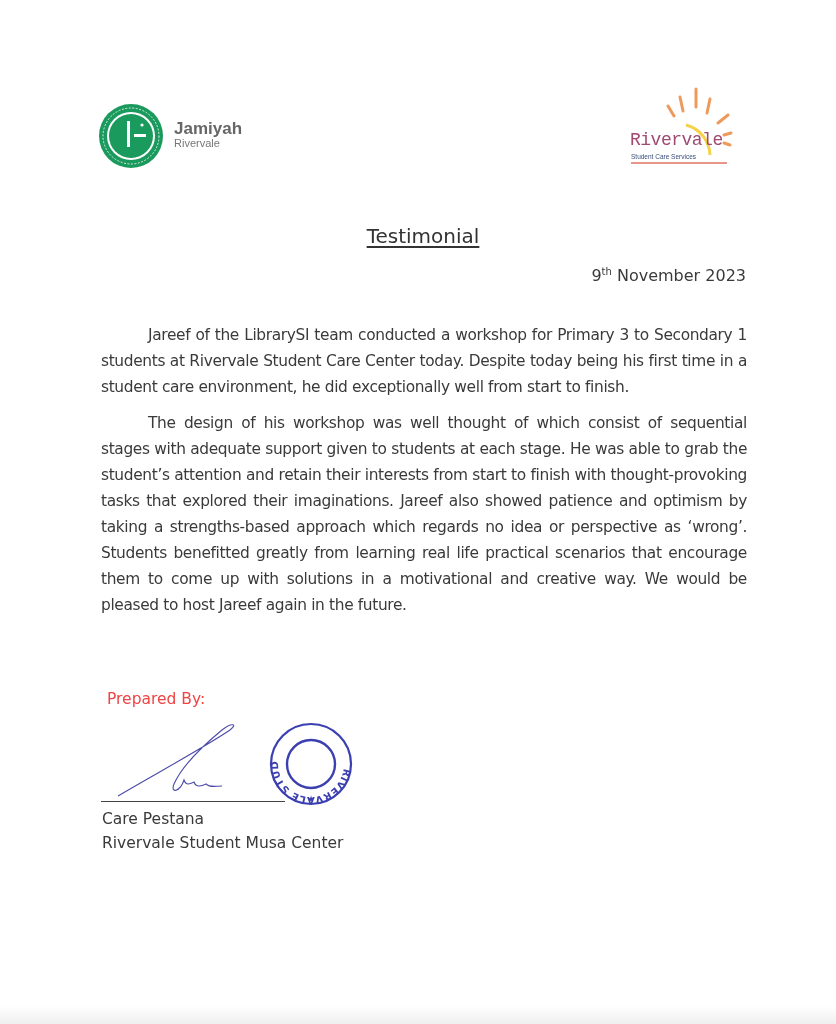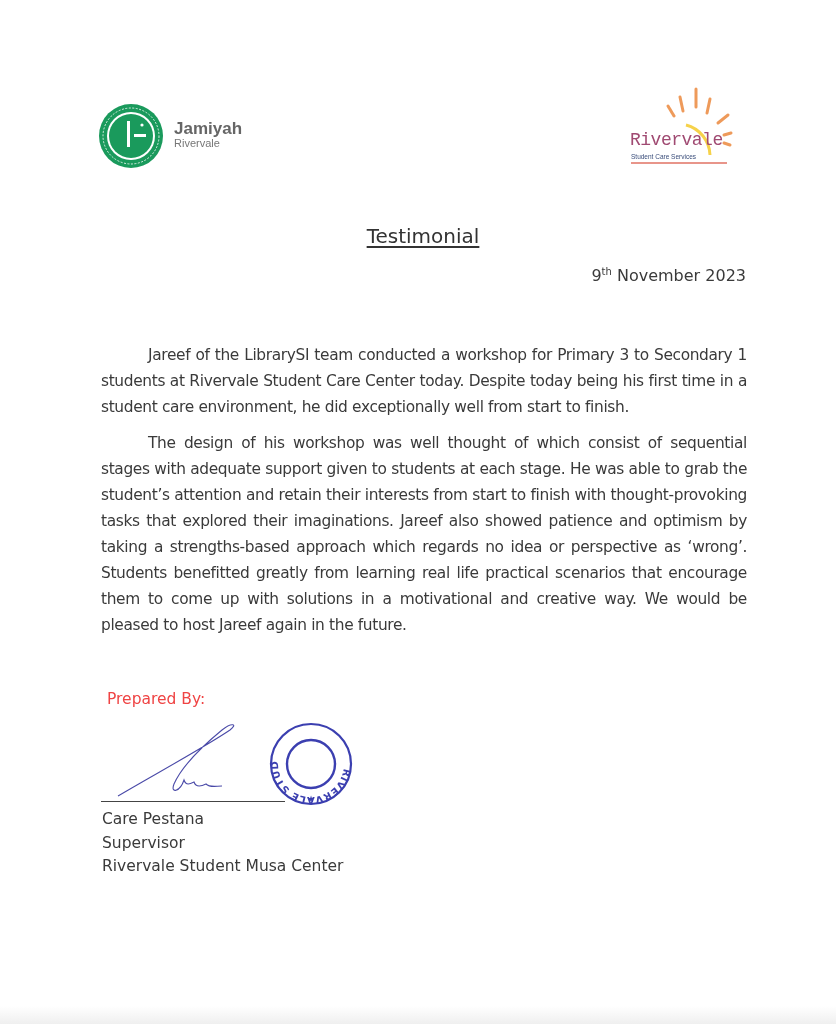--- a/index.html
+++ b/index.html
@@ -24,21 +24,21 @@
   .rv-name { position: absolute; left: 2px; top: 45px; font-family: Liberation Mono, monospace;
     font-size: 18px; color: #a04a72; letter-spacing: -0.5px; }
   .rv-sub { position: absolute; left: 3px; top: 68px; font-size: 6.5px; color: #3a4d7a; white-space: nowrap; }
   .rv-line { position: absolute; left: 3px; top: 77px; width: 96px; height: 2px; background: #e8958a; }
 
   .title { position: absolute; left: 0; width: 846px; top: 224px; text-align: center;
     font-family: "DejaVu Sans", sans-serif; font-size: 20px; color: #333; text-decoration: underline; text-underline-offset: 3px; }
   .date { position: absolute; right: 90px; top: 266px; font-size: 16px; color: #3a3a3a; font-family: "DejaVu Sans", sans-serif; }
   .date sup { font-size: 10px; }
 
-  .body-text { position: absolute; left: 101px; width: 646px; top: 342px;
+  .body-text { position: absolute; left: 101px; width: 646px; top: 322px;
     font-family: "DejaVu Sans", sans-serif; font-size: 15.4px; line-height: 26px; color: #3a3a3a; letter-spacing: -0.35px; }
   .body-text p { margin: 0 0 10px 0; text-align: justify; text-indent: 47px; }
 
   .prepared { position: absolute; left: 107px; top: 690px; font-family: "DejaVu Sans", sans-serif; font-size: 15.5px; color: #ef4444; }
   .signature { position: absolute; left: 110px; top: 722px; }
   .sig-line { position: absolute; left: 101px; top: 801px; width: 184px; height: 1px; background: #444; }
   .stamp { position: absolute; left: 267px; top: 722px; }
 
   .signer { position: absolute; left: 102px; top: 808px; font-family: "DejaVu Sans", sans-serif; font-size: 15.5px; line-height: 23.5px; color: #3a3a3a; }
   .signer div { white-space: nowrap; }
@@ -106,18 +106,17 @@
     <circle cx="44" cy="42" r="40" fill="none" stroke="#3b3fb0" stroke-width="2.2"></circle>
     <circle cx="44" cy="42" r="24" fill="none" stroke="#3b3fb0" stroke-width="2.4"></circle>
     <text font-family="DejaVu Sans, sans-serif" font-size="10" font-weight="bold" fill="#3b3fb0" letter-spacing="0.5">
       <textPath href="#stampArc" startOffset="52%">RIVERVALE STUDENT CARE CENTRE</textPath>
     </text>
     <text x="44" y="80" text-anchor="middle" font-size="9" fill="#3b3fb0">★</text>
   </svg>
 
   <div class="signer">
     <div>Care Pestana</div>
-    <div>Supervisor</div>
     <div>Rivervale Student Musa Center</div>
   </div>
 
   <div class="bottom-shade"></div>
 </div>
 
 </body></html>

